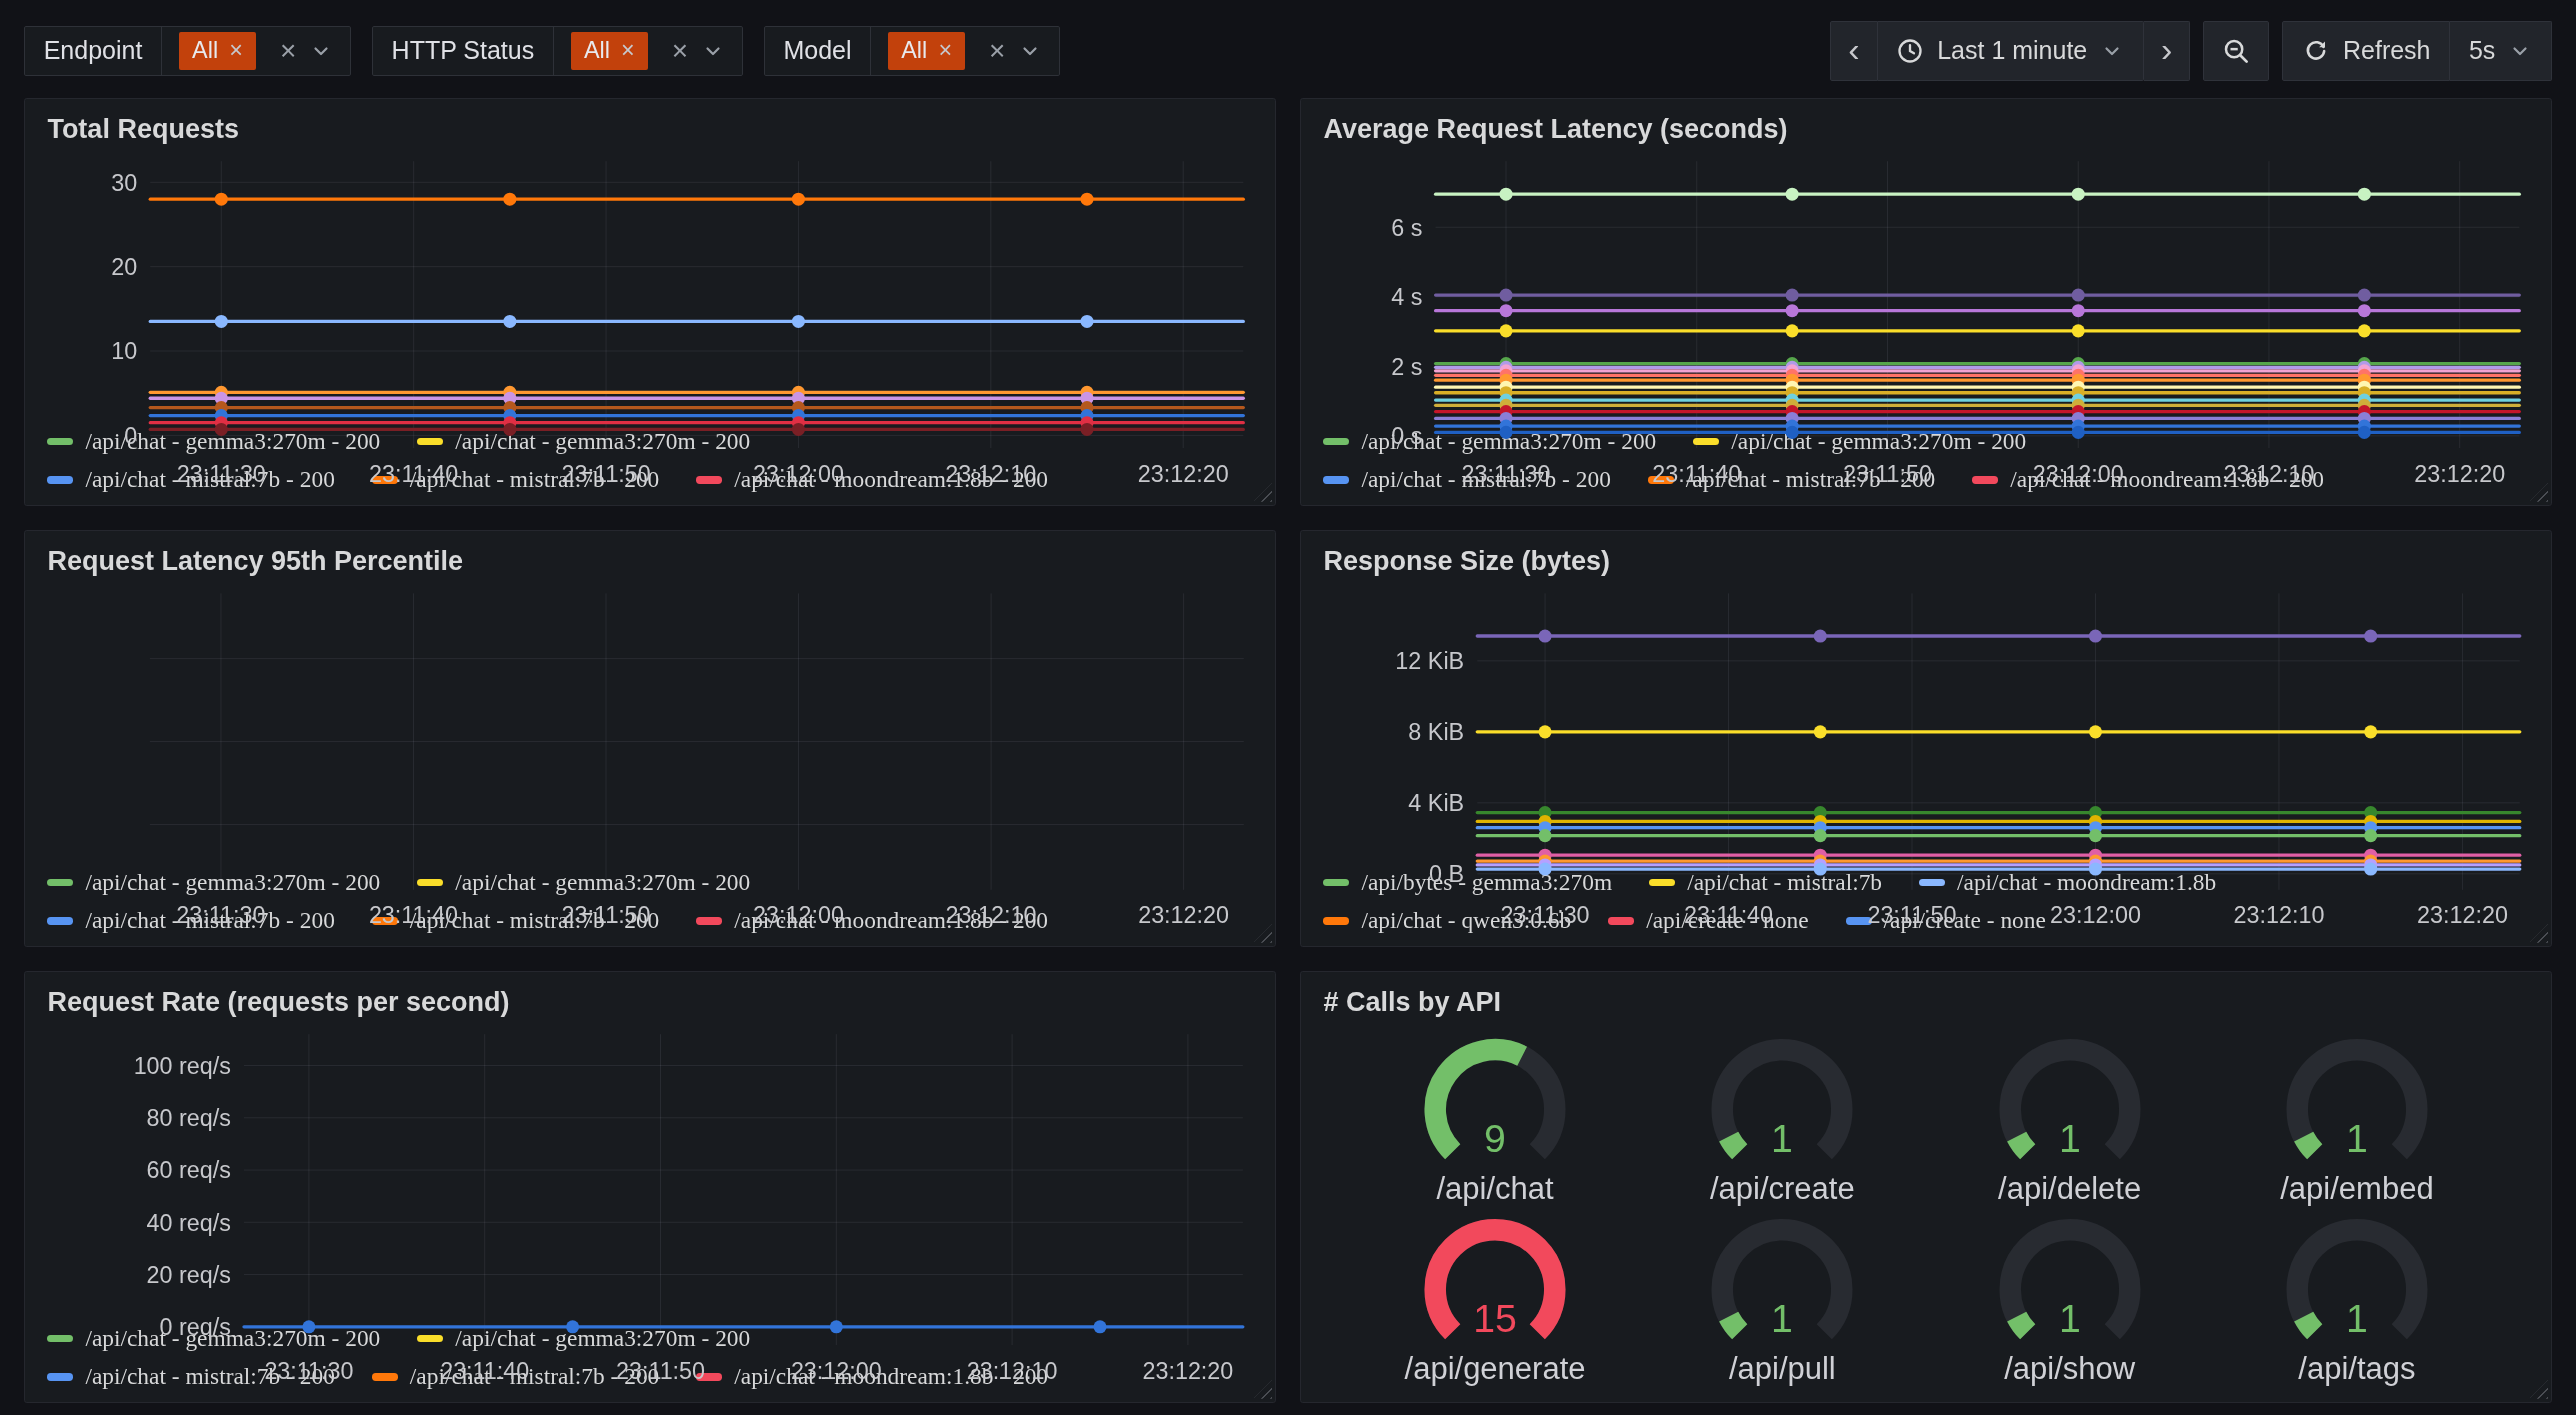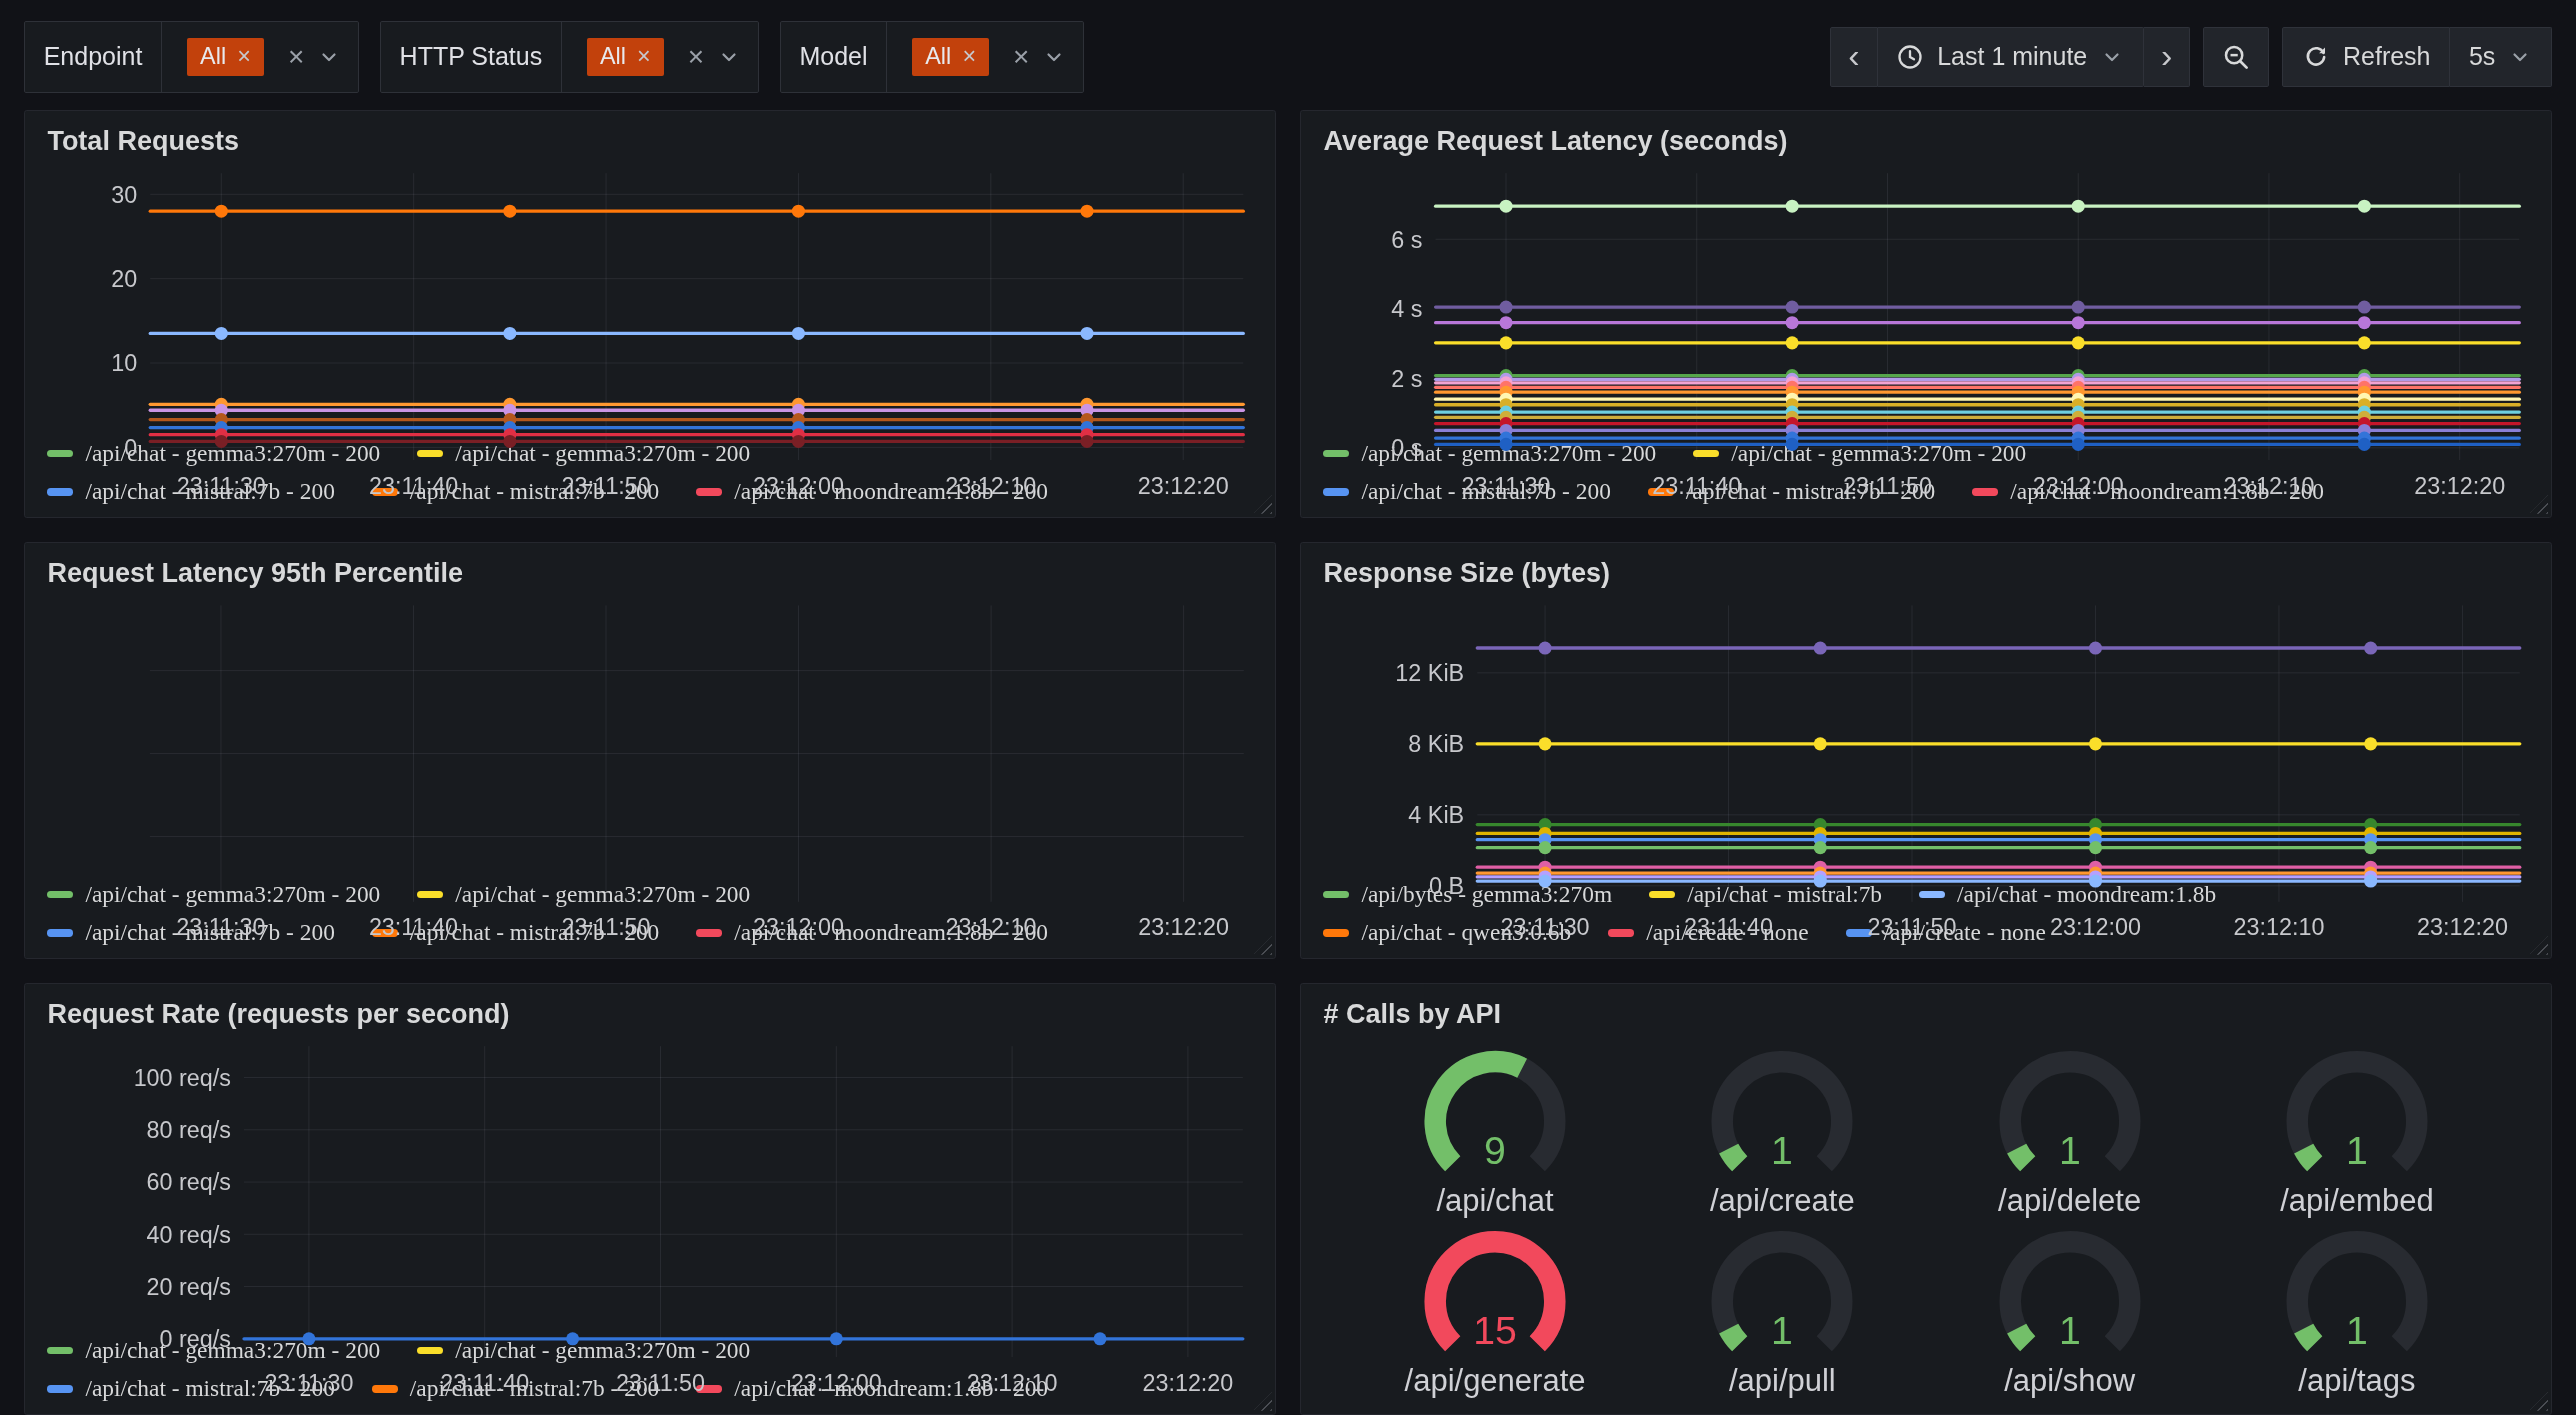--- a/index.html
+++ b/index.html
@@ -1,22 +1,22 @@
 <!DOCTYPE html>
 <html style="font-size:15px"><head>
 <meta charset="utf-8">
 <style>
   * { margin:0; padding:0; box-sizing:border-box; }
   html,body { width:2576px; height:1415px; background:#111217; overflow:hidden;
               font-family:"Liberation Sans", sans-serif; color:#d8d9da; }
 
   
   .toolbar { display:flex; align-items:center; padding:20.6px 24px 17px; gap:20.6px; }
-  .filter-group { display:flex; align-items:stretch; height:72px; border:0.9px solid #2e3138;
-                  border-radius:1.9px; background:#181b1f;gap:8px; }
+  .filter-group { display:flex; align-items:stretch; height:50px; border:0.9px solid #2e3138;
+                  border-radius:1.9px; background:#181b1f; }
   .filter-label { display:flex; align-items:center; padding:0 18.7px; font-size:25px;
                   color:#e0e1e6; border-right:0.9px solid #2e3138; white-space:nowrap; }
   .filter-value { display:flex; align-items:center; padding:0 17px; }
   .chip { display:flex; align-items:center; gap:11.2px; background:#c2410c; color:#e8e9ed;
           font-size:23.4px; padding:5.6px 13px; border-radius:1.9px; cursor:pointer; }
   .chip-x { color:#c6c8cd; font-size:23.4px; line-height:1; }
   .filter-clear { color:#9aa0a8; font-size:28px; margin-left:24px; cursor:pointer; line-height:1; }
   .filter-caret { margin-left:13px; display:flex; align-items:center; cursor:pointer; }
 
   .tb-right { margin-left:auto; display:flex; align-items:center; gap:13px; }

